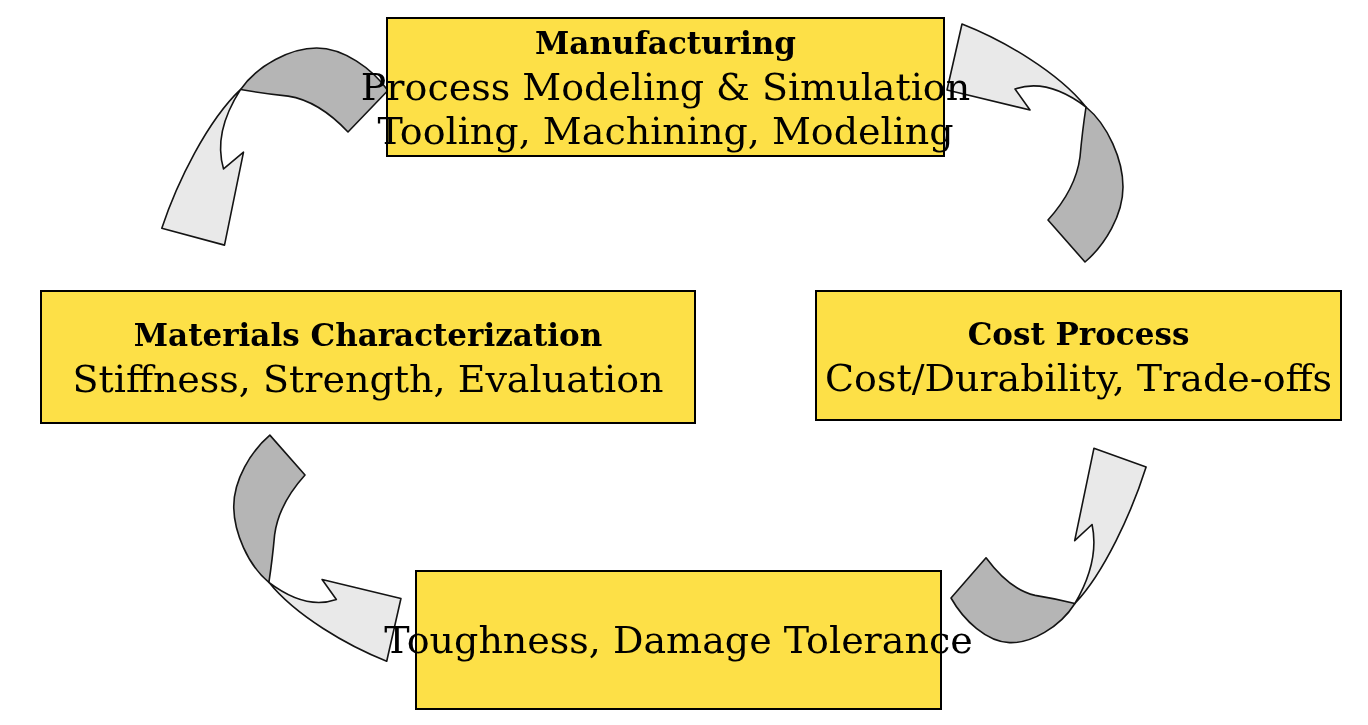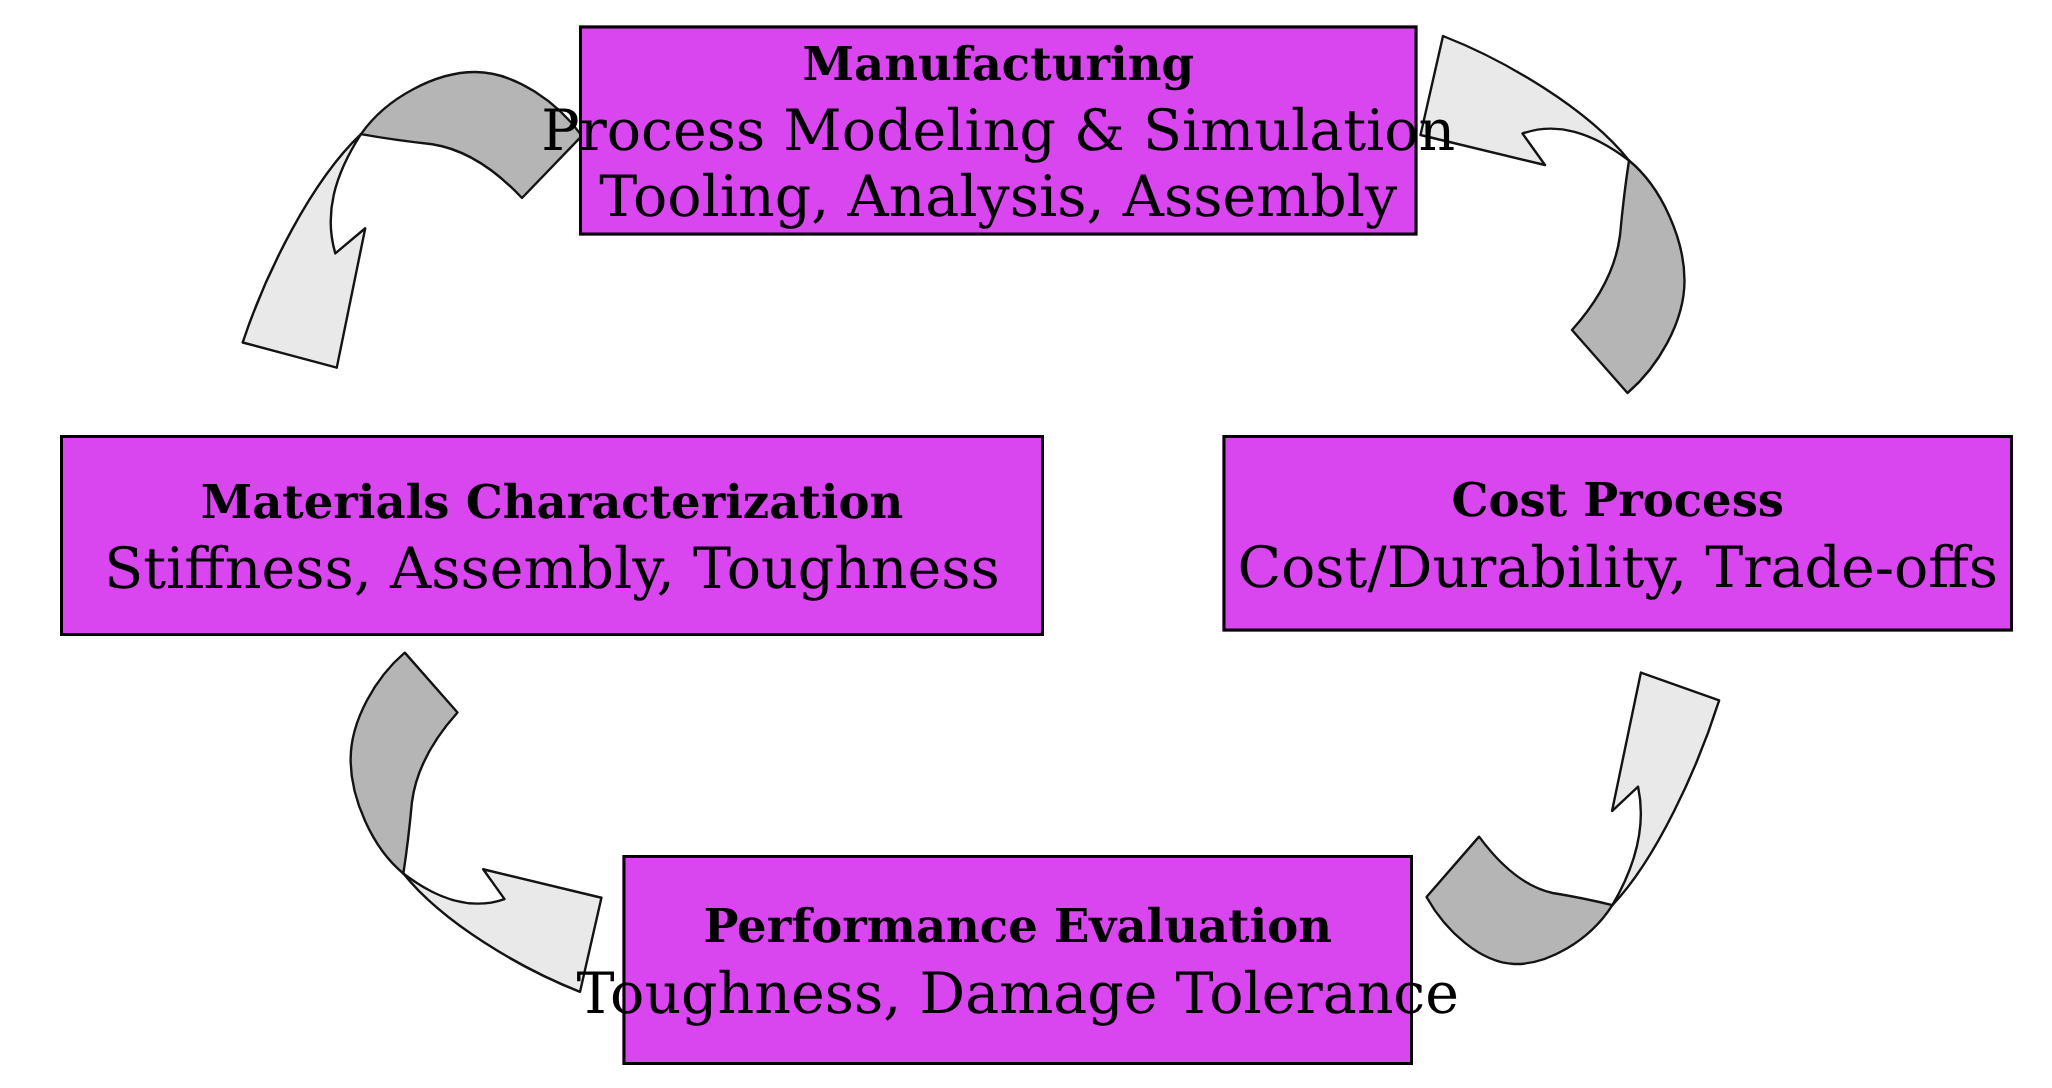--- a/index.html
+++ b/index.html
@@ -18,21 +18,21 @@
     width: 1368px; height: 725px;
   }
   .arrow-path {
     stroke: #141414;
     stroke-width: 1.6;
     stroke-linejoin: round;
     vector-effect: non-scaling-stroke;
   }
   .node {
     position: absolute;
-    background: #d946ef;
+    background: #fde047;
     border: 2px solid #000000;
     box-sizing: border-box;
     display: flex;
     flex-direction: column;
     justify-content: center;
     align-items: center;
     text-align: center;
   }
   .node-title { font-weight: bold; font-size: 31px; line-height: 44px; white-space: nowrap; }
   .node-line  { font-size: 38px; line-height: 44px; white-space: nowrap; }
@@ -65,31 +65,30 @@
 
     <use href="#curved-arrow-shape" transform="translate(272 132) rotate(-90) scale(1.12 0.95)"></use>
     <use href="#curved-arrow-shape" transform="translate(305 551) rotate(180) scale(0.95 0.95)"></use>
     <use href="#curved-arrow-shape" transform="translate(1050 560) rotate(92) scale(1.12 0.8)"></use>
     <use href="#curved-arrow-shape" transform="translate(1048 140) rotate(0) scale(1 1)"></use>
   </svg>
 
   <div class="node node-manufacturing">
     <div class="node-title">Manufacturing</div>
     <div class="node-line">Process Modeling &amp; Simulation</div>
-    <div class="node-line">Tooling, Analysis, Assembly</div>
+    <div class="node-line">Tooling, Machining, Modeling</div>
   </div>
 
   <div class="node node-materials">
     <div class="node-title">Materials Characterization</div>
-    <div class="node-line">Stiffness, Assembly, Toughness</div>
+    <div class="node-line">Stiffness, Strength, Evaluation</div>
   </div>
 
   <div class="node node-cost">
     <div class="node-title">Cost Process</div>
     <div class="node-line">Cost/Durability, Trade-offs</div>
   </div>
 
   <div class="node node-performance">
-    <div class="node-title">Performance Evaluation</div>
     <div class="node-line">Toughness, Damage Tolerance</div>
   </div>
 
 </div>
 
 </body></html>

